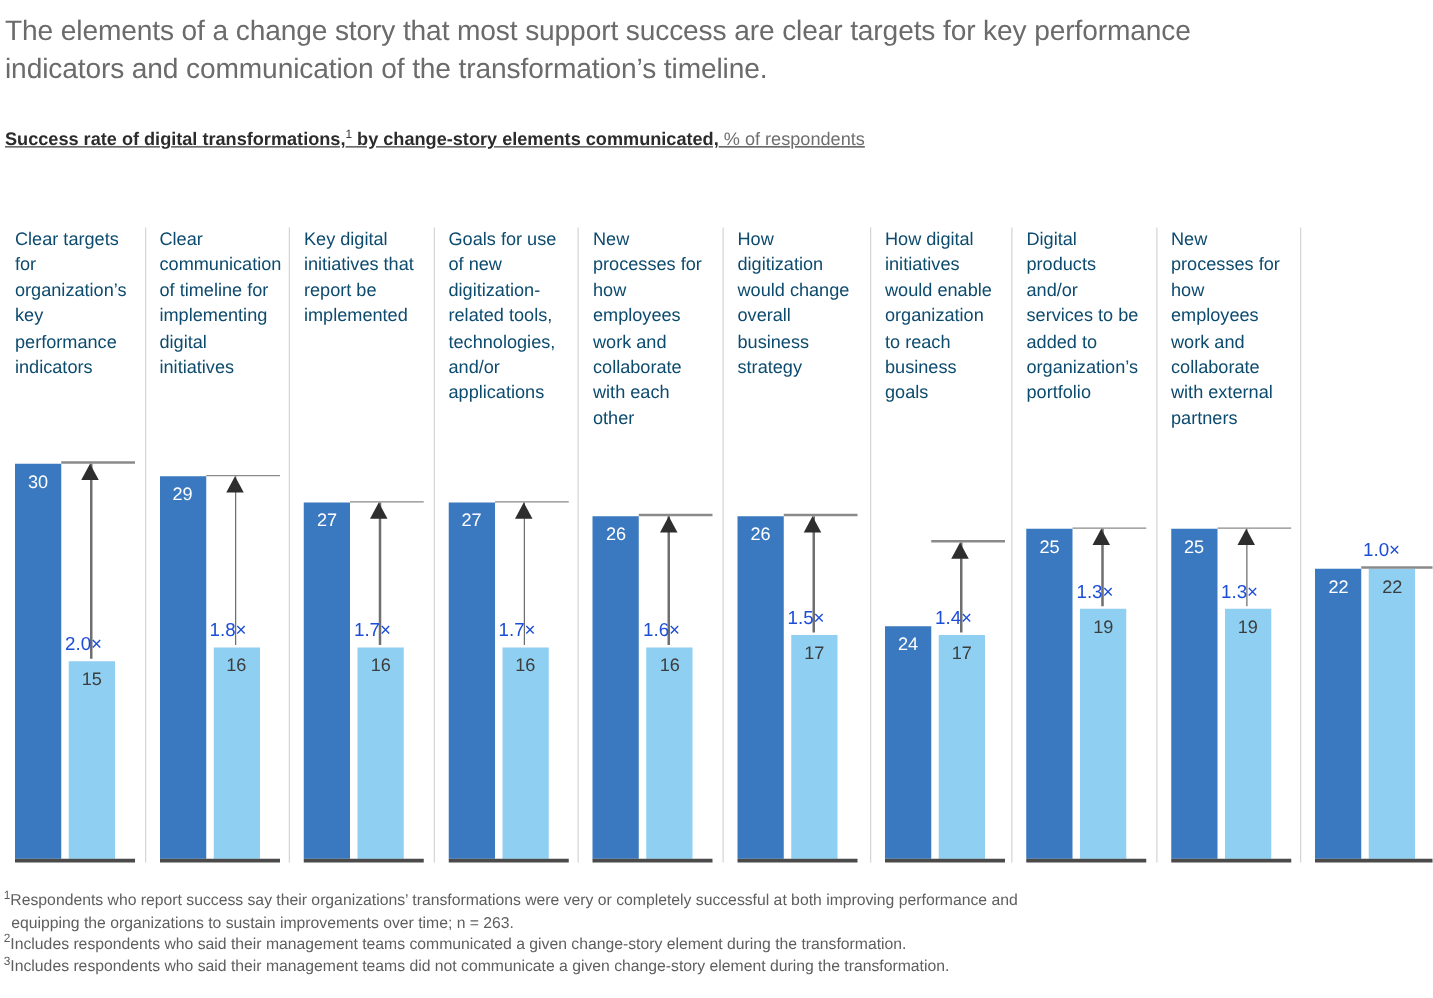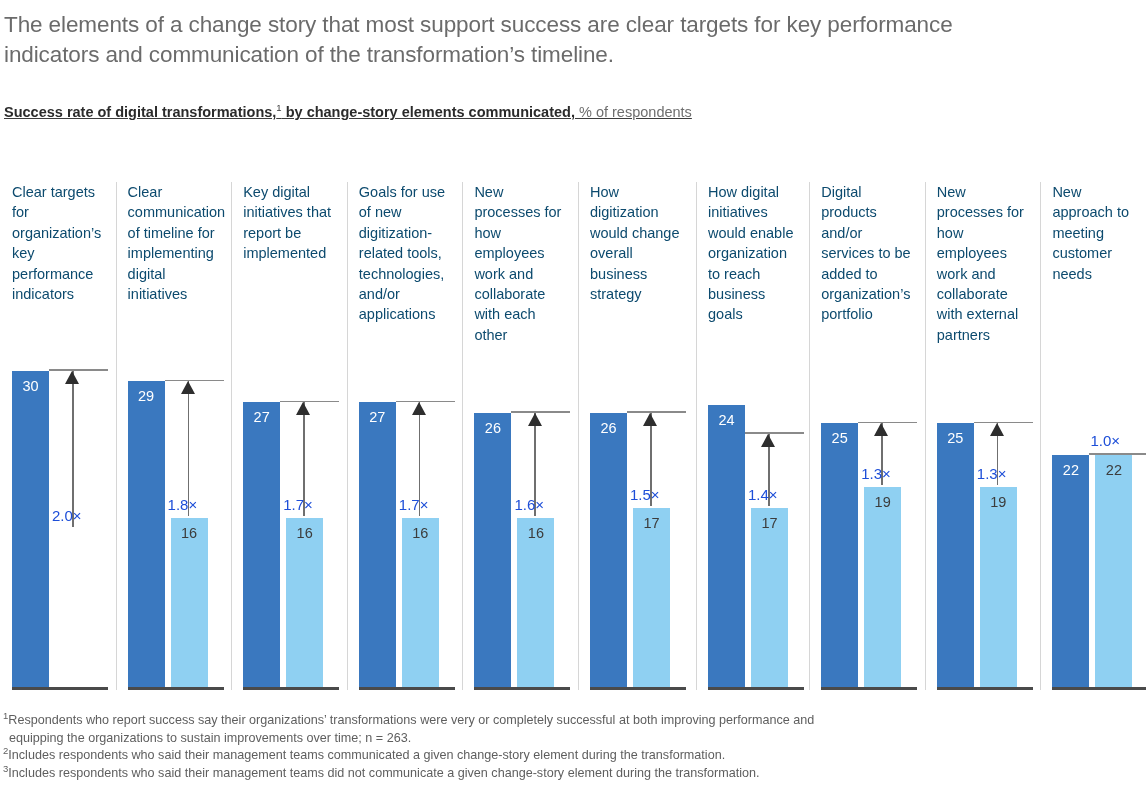--- a/index.html
+++ b/index.html
@@ -153,20 +153,23 @@
   </div>
 
 
   <div id="chart">
       <div class="col" style="left: 0px; width: 115.6px;">
         <div class="col-label">Clear targets for organization’s key performance indicators</div>
         <div class="bars">
           <div class="bar dark" style="height: 316.5px;">
             <span class="bar-value">30</span>
           </div>
+          <div class="bar light" style="height: 158.25px;">
+            <span class="bar-value">15</span>
+          </div>
           <div class="toprule" style="left: 37px; width: 59px; bottom: 319.5px;"></div>
           <div class="arrow-stem" style="left: 60px; bottom: 163.25px; height: 156.25px;"></div>
           <div class="arrow-head" style="left: 53.2px; bottom: 306.5px;"></div>
           <div class="multiplier" style="left: 40px; bottom: 165.25px;">2.0×</div>
           <div class="baseline"></div>
         </div>
       </div>
       <div class="col" style="left: 115.6px; width: 115.6px;">
         <div class="col-sep"></div>
         <div class="col-label">Clear communication of timeline for implementing digital initiatives</div>
@@ -249,21 +252,21 @@
           <div class="arrow-stem" style="left: 60px; bottom: 184.35px; height: 92.95px;"></div>
           <div class="arrow-head" style="left: 53.2px; bottom: 264.3px;"></div>
           <div class="multiplier" style="left: 40px; bottom: 186.35px;">1.5×</div>
           <div class="baseline"></div>
         </div>
       </div>
       <div class="col" style="left: 696px; width: 115.6px;">
         <div class="col-sep"></div>
         <div class="col-label">How digital initiatives would enable organization to reach business goals</div>
         <div class="bars">
-          <div class="bar dark" style="height: 282px;">
+          <div class="bar dark" style="height: 186px;">
             <span class="bar-value">24</span>
           </div>
           <div class="bar light" style="height: 179.35px;">
             <span class="bar-value">17</span>
           </div>
           <div class="toprule" style="left: 37px; width: 59px; bottom: 256.2px;"></div>
           <div class="arrow-stem" style="left: 60px; bottom: 184.35px; height: 71.85px;"></div>
           <div class="arrow-head" style="left: 53.2px; bottom: 243.2px;"></div>
           <div class="multiplier" style="left: 40px; bottom: 186.35px;">1.4×</div>
           <div class="baseline"></div>
@@ -298,21 +301,20 @@
           </div>
           <div class="toprule" style="left: 37px; width: 59px; bottom: 266.75px;"></div>
           <div class="arrow-stem" style="left: 60px; bottom: 205.45px; height: 61.3px;"></div>
           <div class="arrow-head" style="left: 53.2px; bottom: 253.75px;"></div>
           <div class="multiplier" style="left: 40px; bottom: 207.45px;">1.3×</div>
           <div class="baseline"></div>
         </div>
       </div>
       <div class="col" style="left: 1040.4px; width: 115.6px;">
         <div class="col-sep"></div>
-        <div class="col-label">New approach to meeting customer needs</div>
         <div class="bars">
           <div class="bar dark" style="height: 232.1px;">
             <span class="bar-value">22</span>
           </div>
           <div class="bar light" style="height: 232.1px;">
             <span class="bar-value">22</span>
           </div>
           <div class="toprule" style="left: 37px; width: 59px; bottom: 235.1px;"></div>
           <div class="multiplier" style="left: 38px; bottom: 240.1px;">1.0×</div>
           <div class="baseline"></div>

